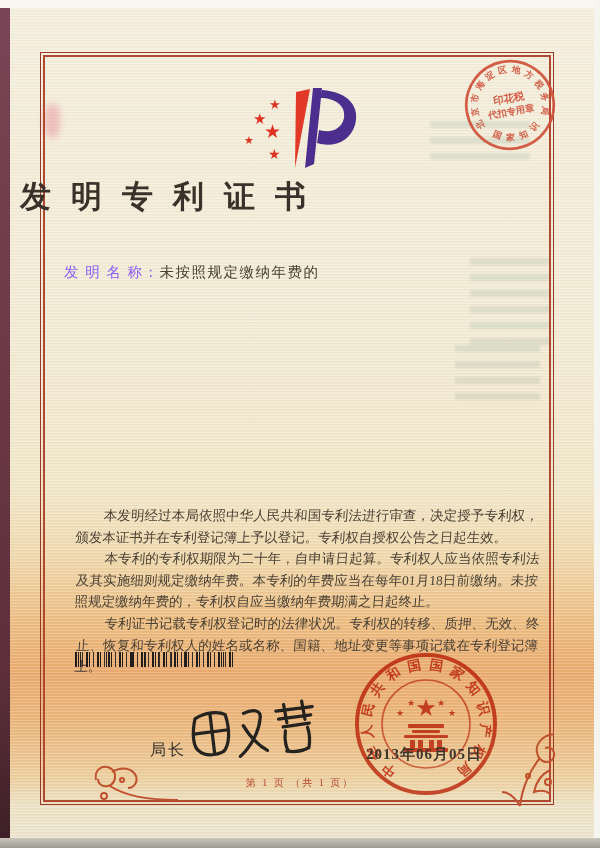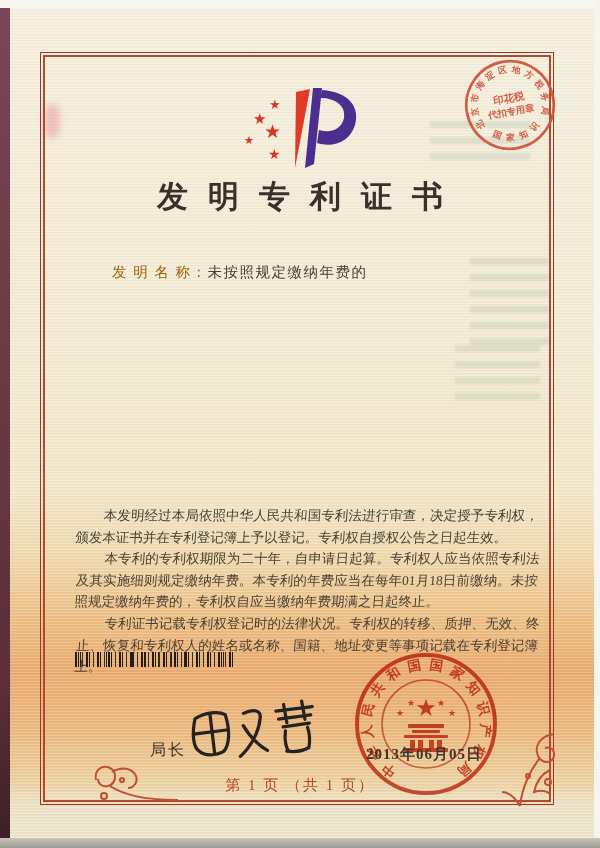--- a/index.html
+++ b/index.html
@@ -26,25 +26,25 @@
       rgba(255,255,255,.20) 0 1px,rgba(0,0,0,0) 1px 2px,
       rgba(186,118,58,.05) 2px 3px);}
   
   .frame-outer{position:absolute;left:40px;top:52px;width:512px;height:751px;
     border:1px solid #99392a;}
   .frame-inner{position:absolute;left:2px;top:2px;right:2px;bottom:2px;
     border:2px solid #b0492f;}
   
   .certno{position:absolute;left:64px;top:88px;font-size:14px;color:#4c4236;
     letter-spacing:3px;}
-  .title{position:absolute;left:0;top:176px;width:600px;text-align:center;
+  .title{position:absolute;left:0;top:176px;width:600px;text-align:left;
     font-size:31px;font-weight:bold;color:#39312a;letter-spacing:20px;text-indent:20px;}
   .field-line{position:absolute;left:64px;font-size:14.5px;color:#483d31;
     letter-spacing:1.5px;white-space:nowrap;}
-  .field-line .lab{color:#a16207;margin-left:48px;}
+  .field-line .lab{color:#8b5cf6;}
   .body-text{position:absolute;left:76px;top:505px;width:462px;
     font-size:13.5px;line-height:21.5px;color:#4a4034;text-align:justify;}
   .body-text p{margin:0;text-indent:2em;transform:skewX(-4deg);}
   
   .logo{position:absolute;left:240px;top:76px;width:130px;height:106px;}
   
   .barcode{position:absolute;left:75px;top:652px;width:158px;height:15px;
     background:
       repeating-linear-gradient(90deg,#201d1a 0 2px,rgba(0,0,0,0) 2px 3px,
         #201d1a 3px 4px,rgba(0,0,0,0) 4px 7px,#35302a 7px 8px,rgba(0,0,0,0) 8px 11px),
@@ -54,21 +54,21 @@
     letter-spacing:2px;}
   .signature{position:absolute;left:188px;top:698px;transform:rotate(-4deg);}
   
   .seal{position:absolute;left:352px;top:650px;width:148px;height:148px;
     opacity:.92;mix-blend-mode:multiply;}
   .grant-date{position:absolute;left:366px;top:745px;font-size:15px;color:#3e362c;
     letter-spacing:1px;font-weight:bold;}
   .taxstamp{position:absolute;left:463px;top:58px;width:94px;height:94px;
     transform:rotate(-10deg);opacity:.9;}
   .footer{position:absolute;left:40px;top:776px;width:520px;text-align:center;
-    font-size:15px;color:#b5452f;letter-spacing:2px;}
+    font-size:10px;color:#b5452f;letter-spacing:2px;}
   
   .orn{position:absolute;pointer-events:none;}
   .orn-left{left:92px;top:760px;}
   .orn-right{left:500px;top:730px;}
   
   .smudge{position:absolute;left:44px;top:104px;width:16px;height:34px;
     background:rgba(228,118,140,.38);filter:blur(3px);border-radius:40%;}
   .bleed{position:absolute;pointer-events:none;opacity:.10;filter:blur(1px);
     background:repeating-linear-gradient(0deg,#2e6e5c 0 7px,rgba(0,0,0,0) 7px 16px);}
   .bleed1{left:470px;top:255px;width:80px;height:90px;}

